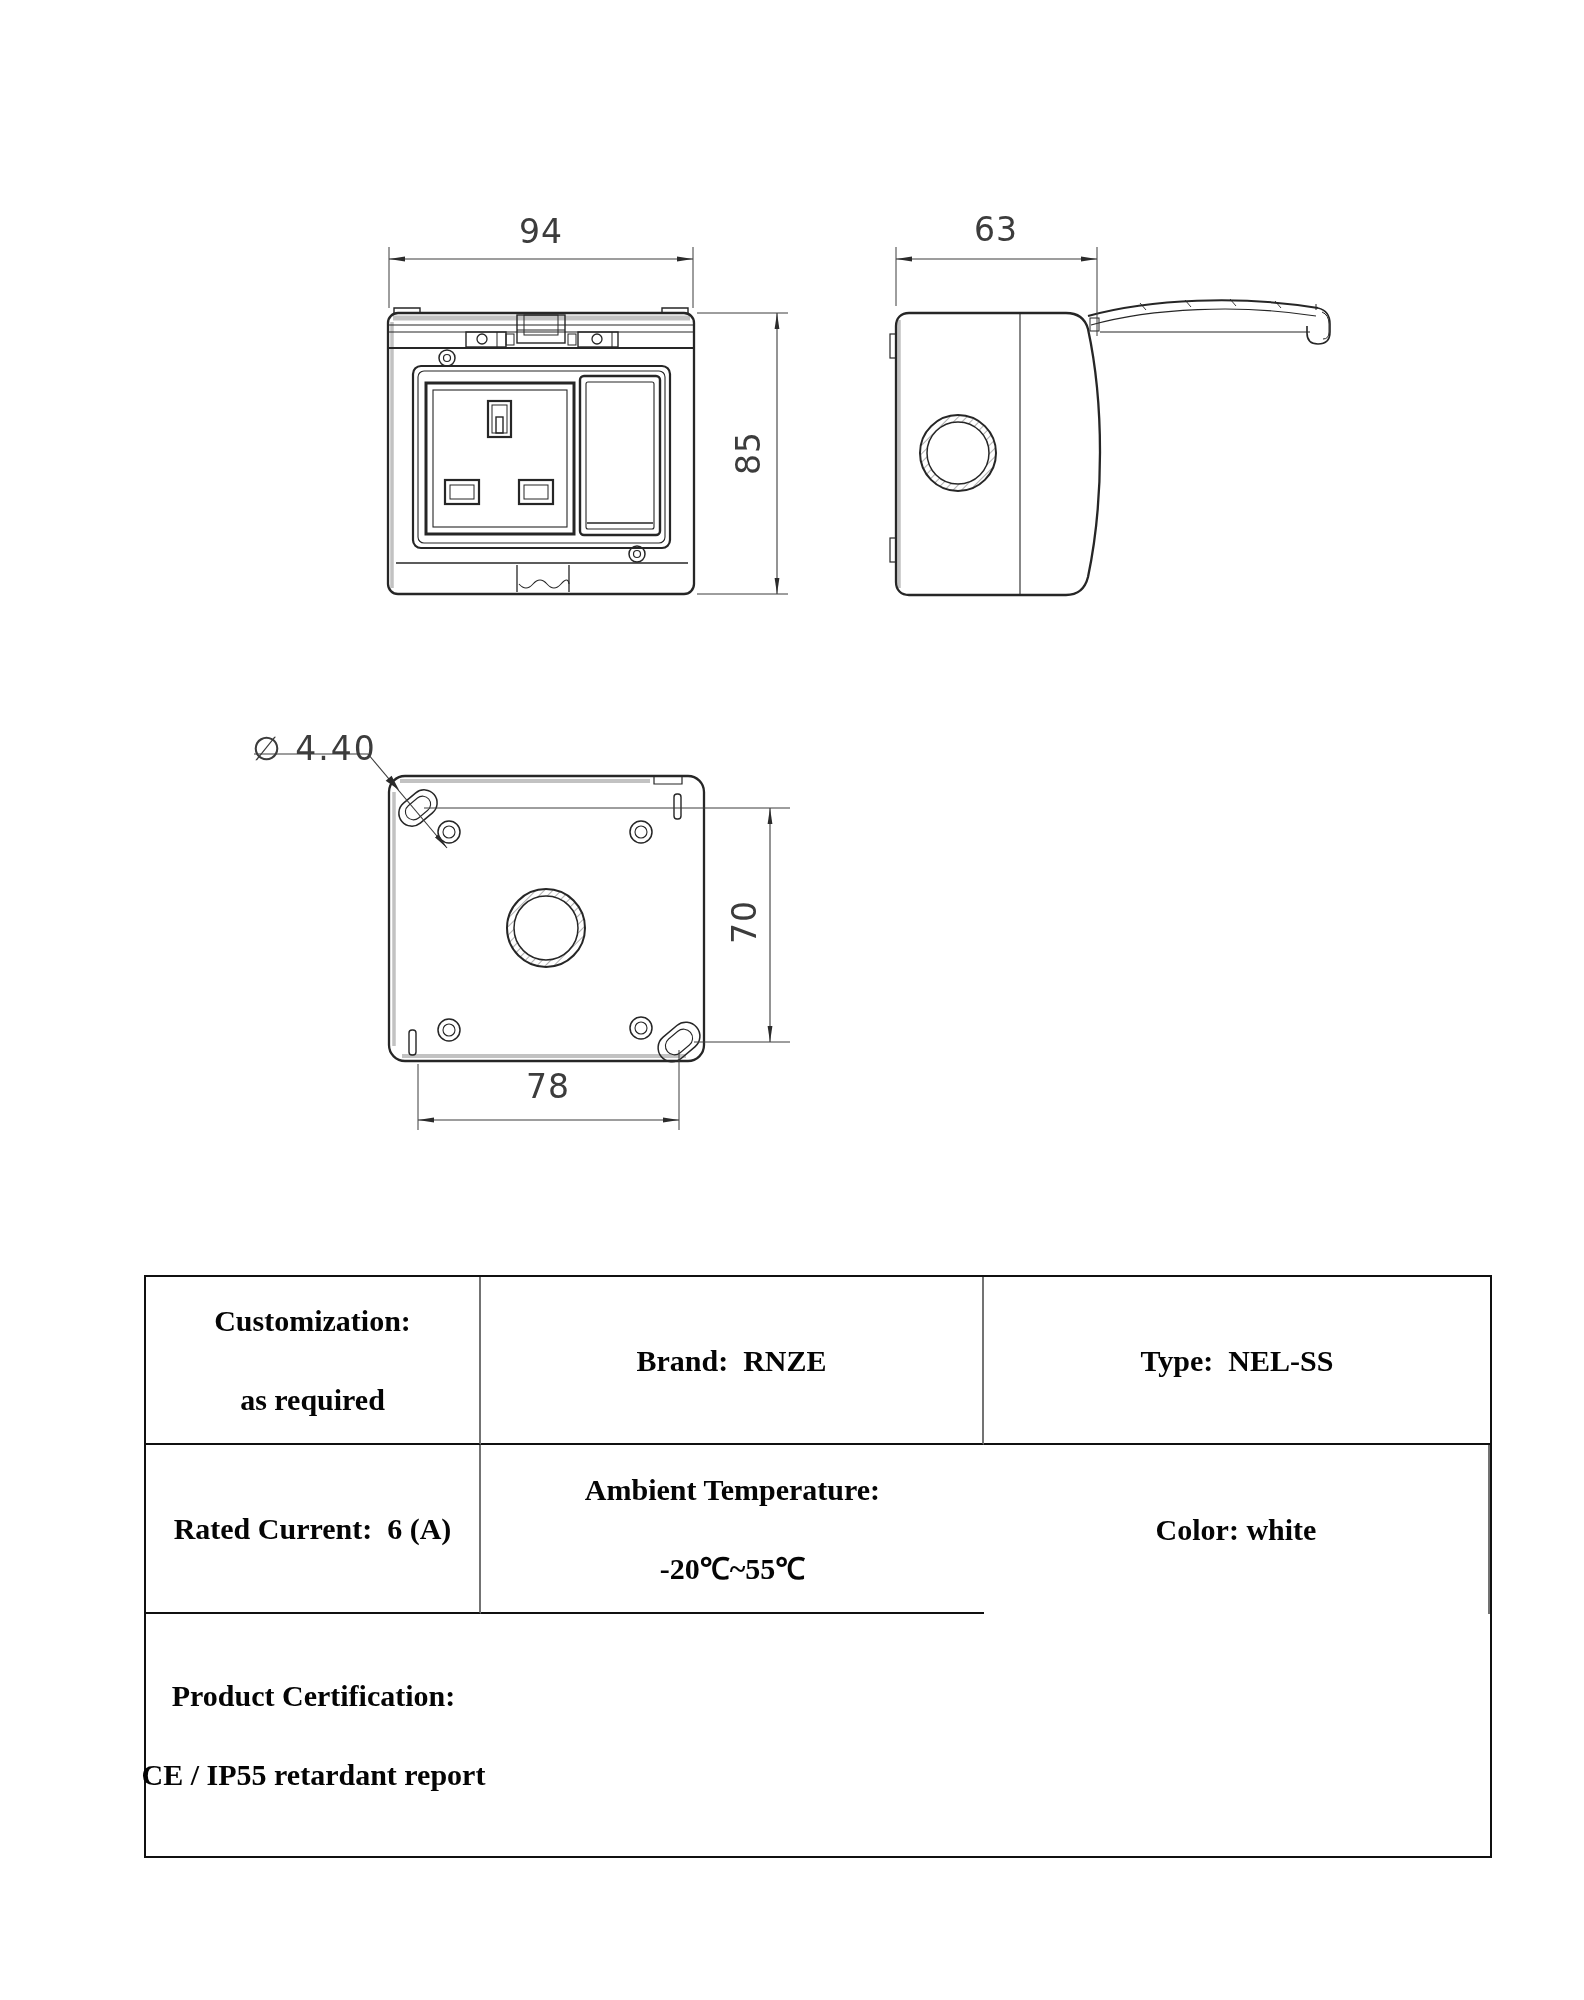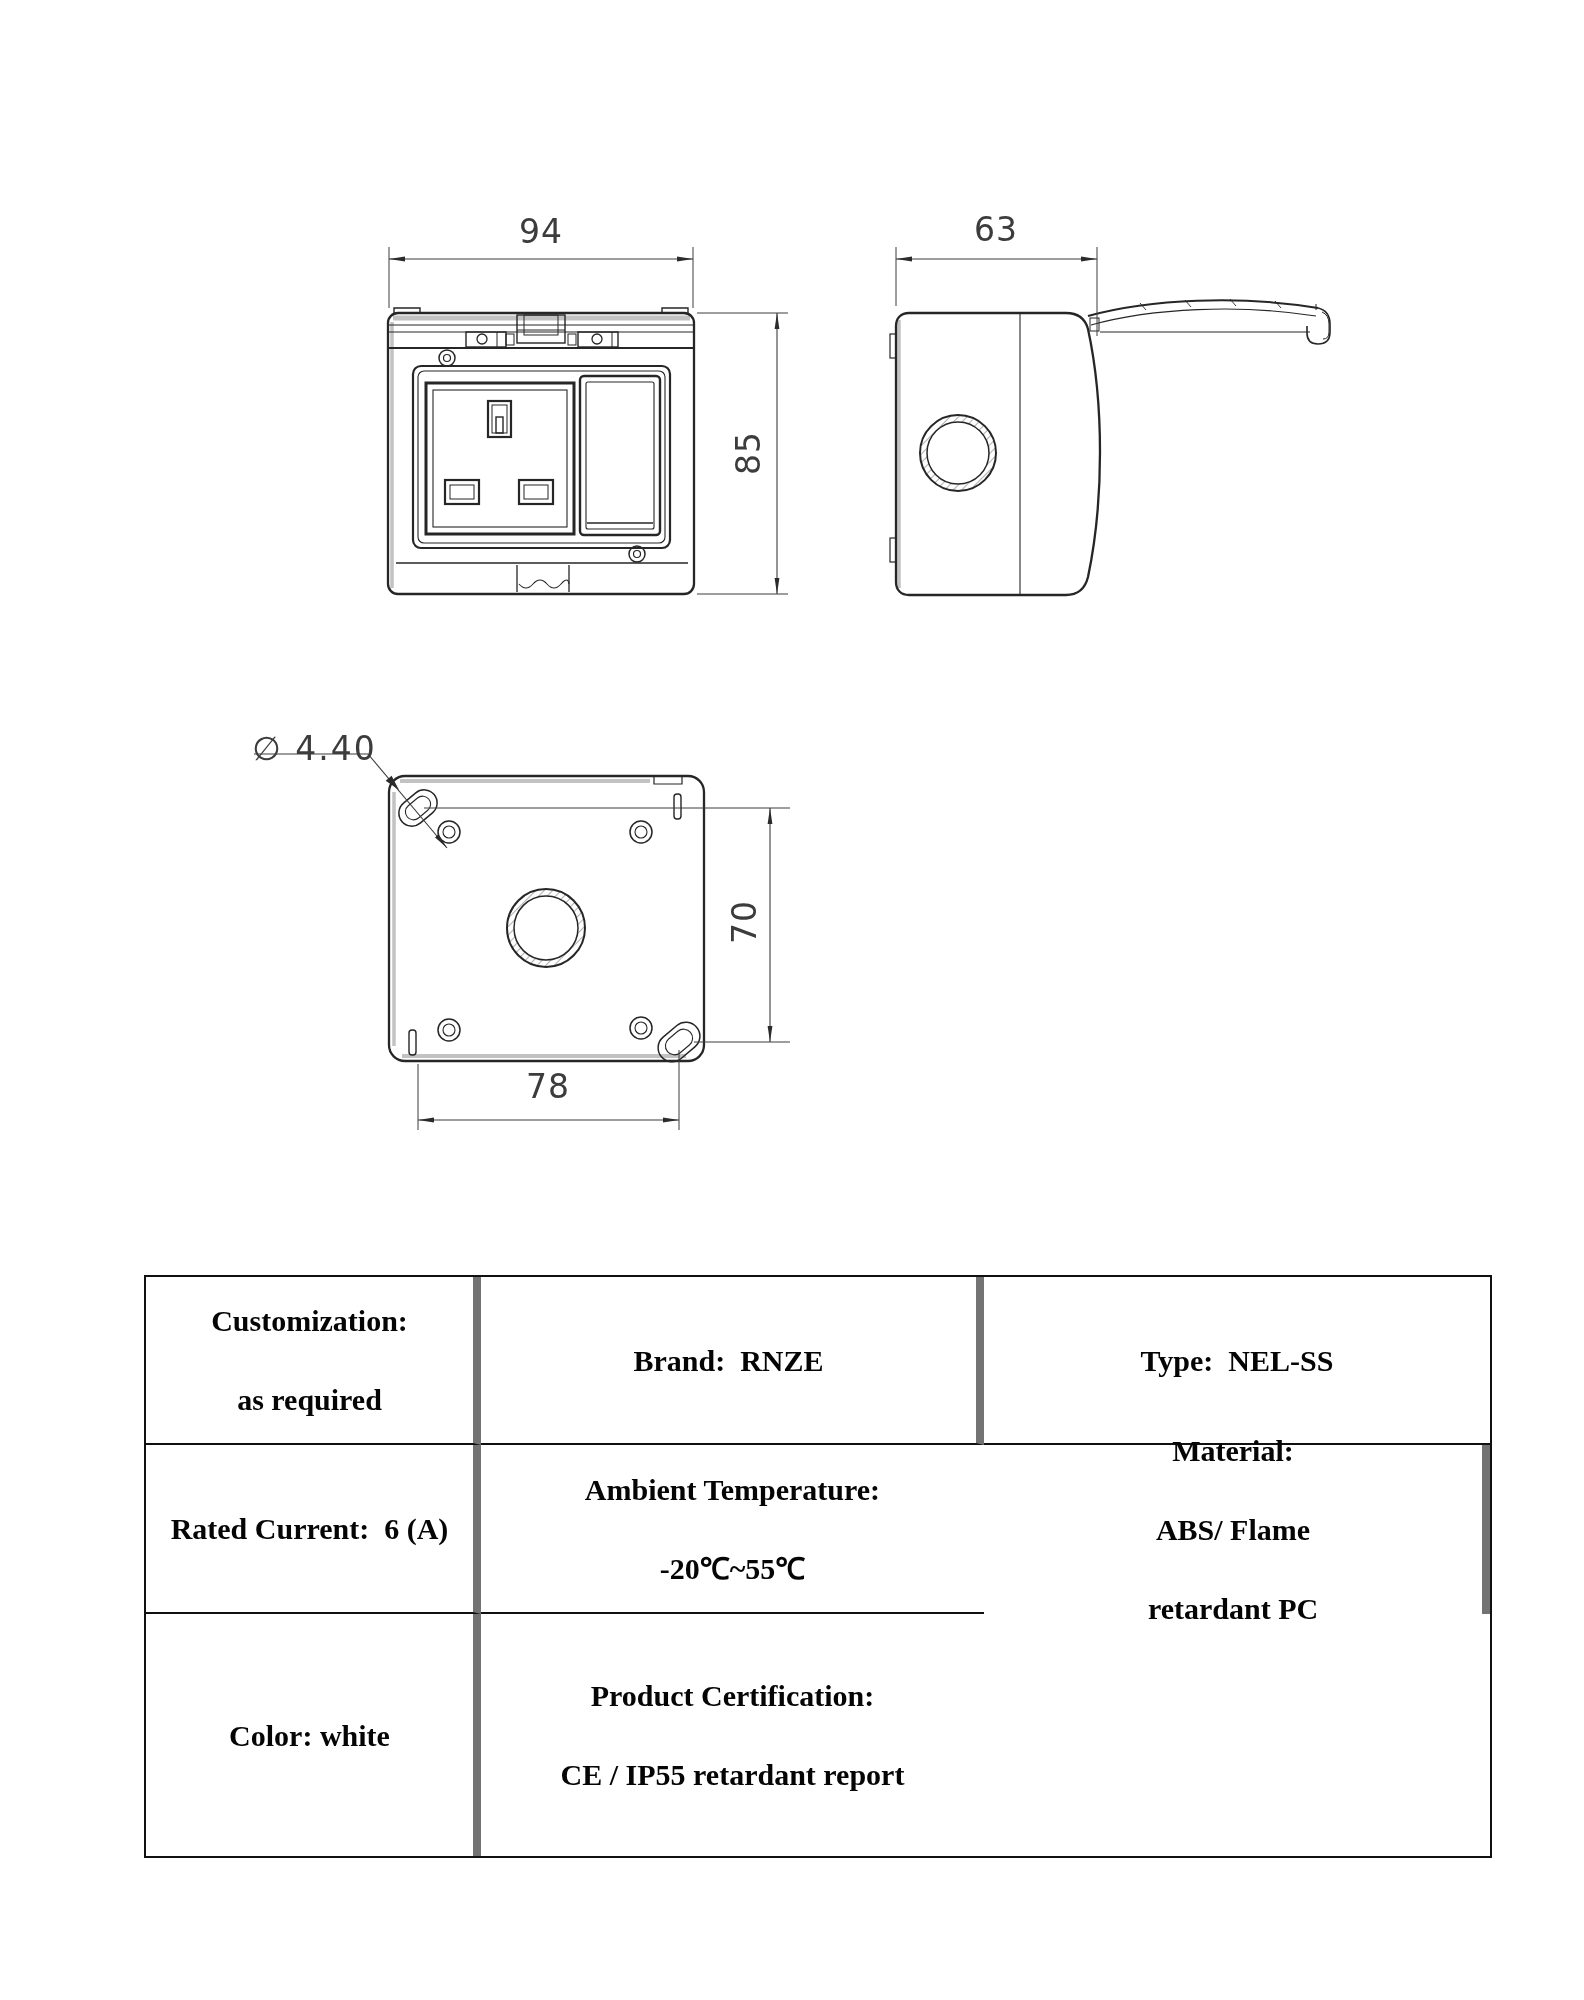--- a/index.html
+++ b/index.html
@@ -28,21 +28,21 @@
   .spec-table{
     position:absolute;left:144px;top:1275px;width:1348px;height:583px;
     display:grid;
     grid-template-columns:335px 503px 1fr;
     grid-template-rows:168px 169px 1fr;
     border:2px solid #101010;
     box-sizing:border-box;
     background:#fff;
   }
   .cell{
-    border-right:8px solid #737373;
+    border-right:2px solid #737373;
     border-bottom:2px solid #101010;
     display:flex;flex-direction:column;align-items:center;justify-content:center;
     gap:46px;
     font-weight:bold;font-size:30px;color:#050505;
     text-align:center;line-height:1.1;
   }
   .cell.last-col{border-right:none;}
   .cell.last-row{border-bottom:none;}
   .cell span{white-space:pre;display:block;}
 </style>
@@ -226,25 +226,20 @@
 
     <div class="cell">
       <span>Rated Current:  6 (A)</span>
     </div>
     <div class="cell last-col">
       <span>Ambient Temperature:</span>
       <span>-20℃~55℃</span>
     </div>
 
     <div class="cell last-row">
-      <span>Material:</span>
-      <span>ABS/ Flame</span>
-      <span>retardant PC</span>
-    </div>
-    <div class="cell last-row">
       <span>Color: white</span>
     </div>
     <div class="cell last-col last-row">
       <span>Product Certification:</span>
       <span>CE / IP55 retardant report</span>
     </div>
 
   </div>
 </div>
 

